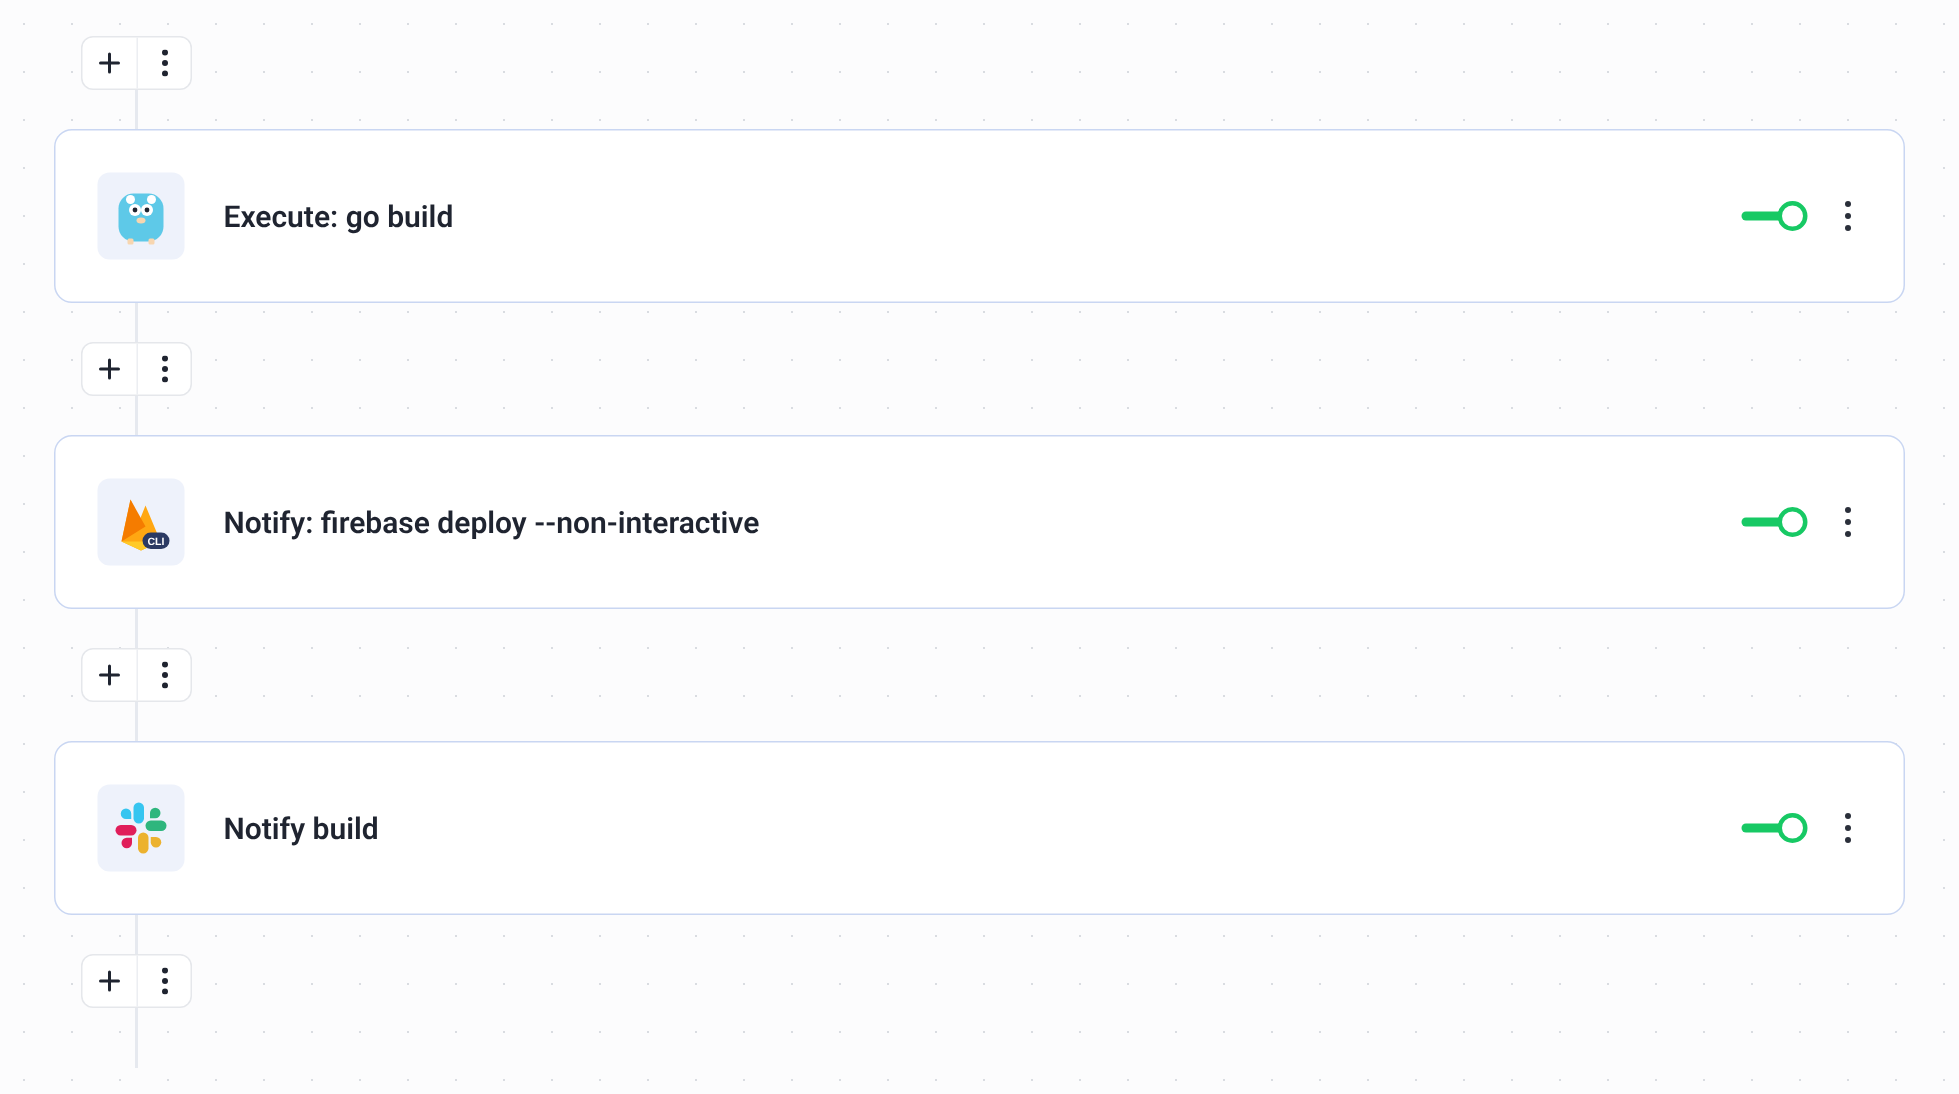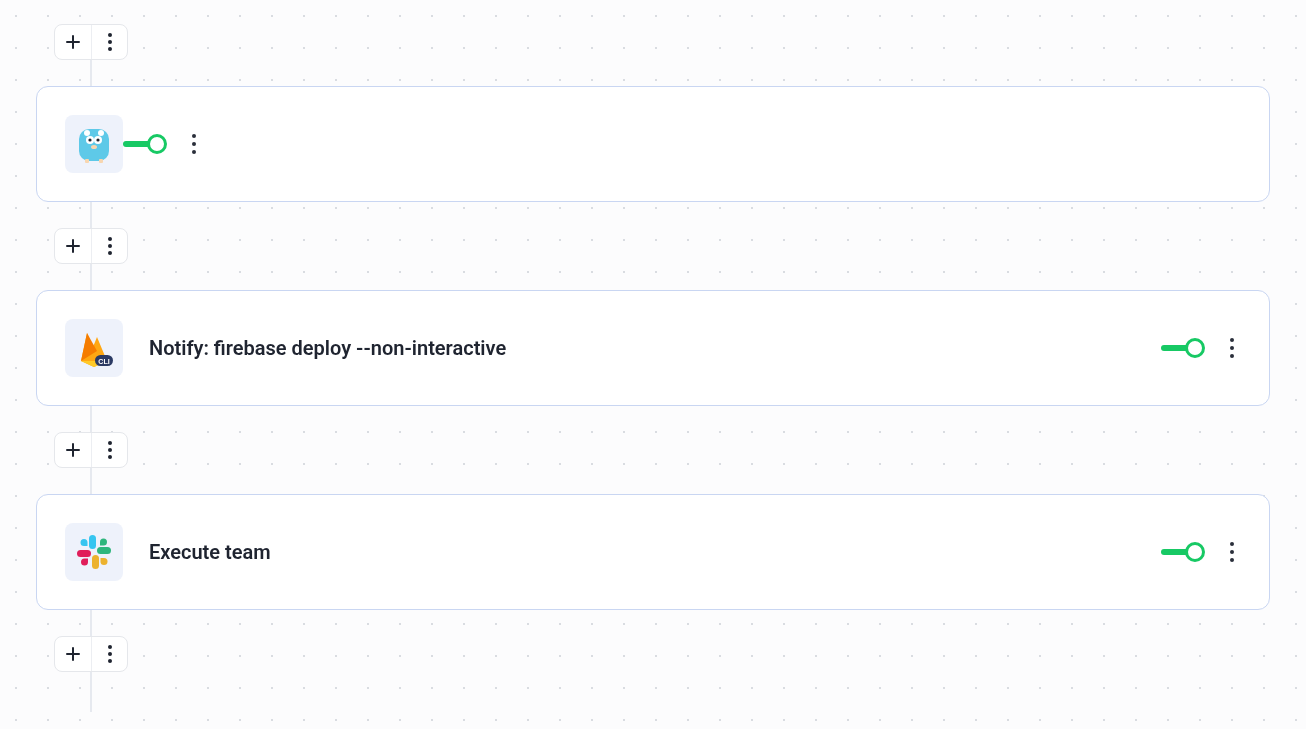--- a/index.html
+++ b/index.html
@@ -165,20 +165,21 @@
             <circle cx="28" cy="10" r="3" fill="#ffffff"></circle>
           <circle cx="17" cy="17" r="4" fill="#ffffff"></circle>
             <circle cx="25" cy="17" r="4" fill="#ffffff"></circle>
           <circle cx="17" cy="17" r="1.6" fill="#1f2430"></circle>
             <circle cx="25" cy="17" r="1.6" fill="#1f2430"></circle>
           <ellipse cx="21" cy="24" rx="3" ry="2" fill="#f7d6b0"></ellipse>
           <rect x="12" y="36" width="4" height="4" rx="1" fill="#f7d6b0"></rect>
             <rect x="26" y="36" width="4" height="4" rx="1" fill="#f7d6b0"></rect>
         </svg>
       </div>
+      <div class="step-title">Execute: go build</div>
       <div class="step-actions">
         <div class="toggle">
           <div class="toggle-track"></div>
           <div class="toggle-thumb"></div>
         </div>
         <div class="kebab">
           <svg class="kebab-svg" viewBox="0 0 4 20">
               <circle cx="2" cy="2" r="2" fill="currentColor"></circle>
               <circle cx="2" cy="10" r="2" fill="currentColor"></circle>
               <circle cx="2" cy="18" r="2" fill="currentColor"></circle>
@@ -255,21 +256,21 @@
             <path d="M9 6 a3.5 3.5 0 0 1 3.5 3.5 V13 H9 A3.5 3.5 0 0 1 9 6 Z" fill="#36c5f0"></path>
             <rect x="22" y="14" width="14" height="7" rx="3.5" fill="#2eb67d"></rect>
             <path d="M32 9 a3.5 3.5 0 0 1 -3.5 3.5 H25 V9 A3.5 3.5 0 0 1 32 9 Z" fill="#2eb67d"></path>
             <rect x="17" y="22" width="7" height="14" rx="3.5" fill="#ecb22e"></rect>
             <path d="M29 32 a3.5 3.5 0 0 1 -3.5 -3.5 V25 H29 A3.5 3.5 0 0 1 29 32 Z" fill="#ecb22e"></path>
             <rect x="2" y="17" width="14" height="7" rx="3.5" fill="#e01e5a"></rect>
             <path d="M6 29 a3.5 3.5 0 0 1 3.5 -3.5 H13 V29 A3.5 3.5 0 0 1 6 29 Z" fill="#e01e5a"></path>
           </g>
         </svg>
       </div>
-      <div class="step-title">Execute team</div>
+      <div class="step-title">Notify build</div>
       <div class="step-actions">
         <div class="toggle">
           <div class="toggle-track"></div>
           <div class="toggle-thumb"></div>
         </div>
         <div class="kebab">
           <svg class="kebab-svg" viewBox="0 0 4 20">
               <circle cx="2" cy="2" r="2" fill="currentColor"></circle>
               <circle cx="2" cy="10" r="2" fill="currentColor"></circle>
               <circle cx="2" cy="18" r="2" fill="currentColor"></circle>

